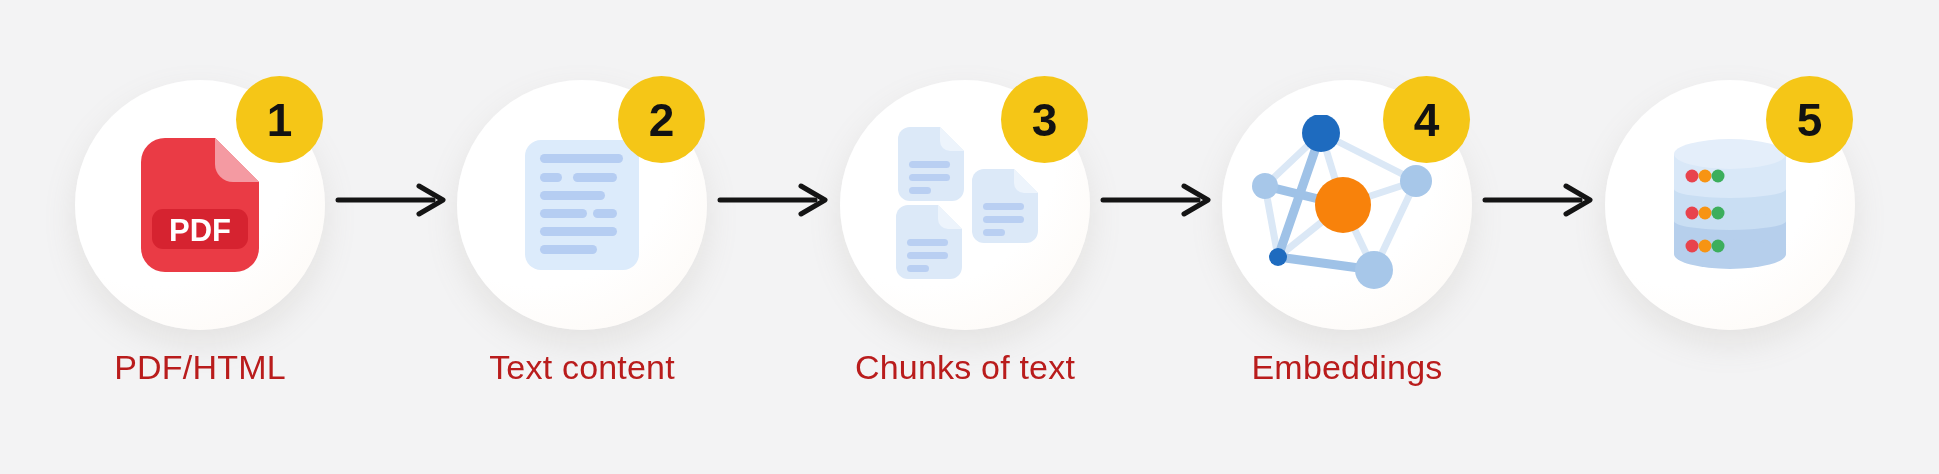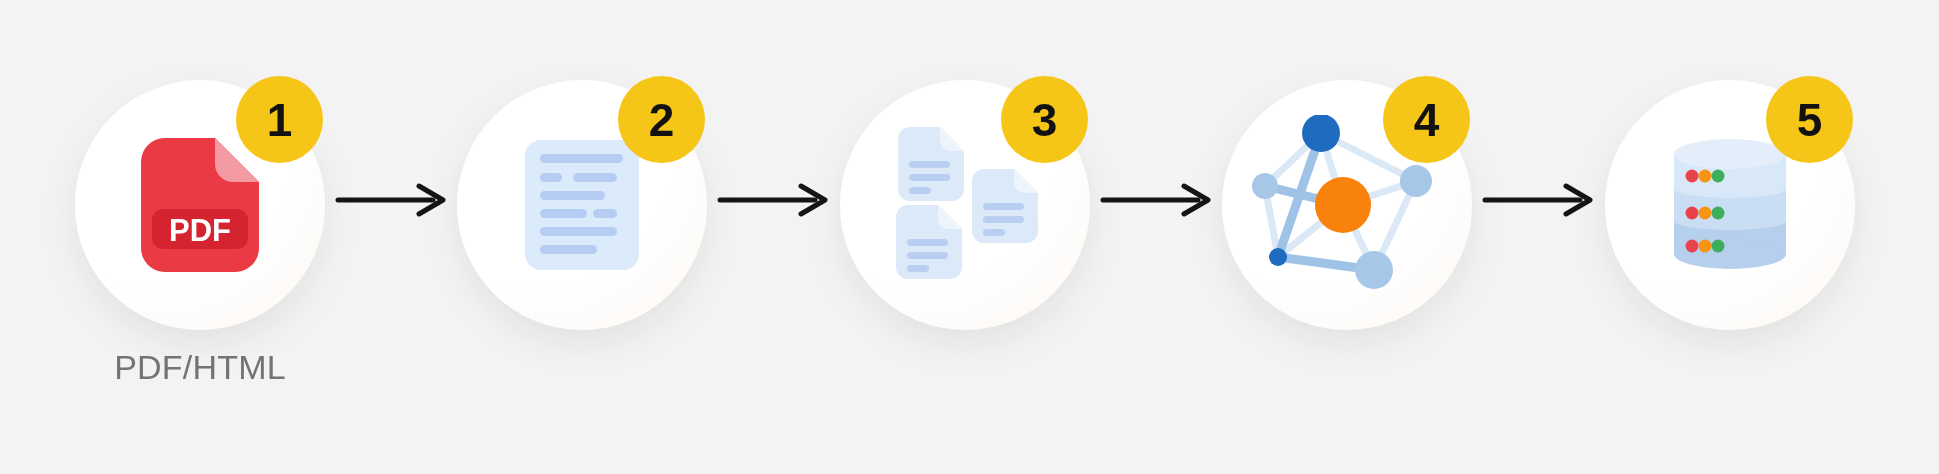--- a/index.html
+++ b/index.html
@@ -48,21 +48,21 @@
   }
   .step-label{
     position:absolute;
     top:268px;
     left:50%;
     transform:translateX(-50%);
     white-space:nowrap;
     font-size:34px;
     font-weight:500;
     letter-spacing:0.2px;
-    color:#737373;
+    color:#b91c1c;
   }
   .arrow{
     position:absolute;
     top:182px;
     width:112px;
     height:36px;
   }
   
   .step1{left:75px;}  .step2{left:457px;}  .step3{left:840px;}
   .step4{left:1222px;} .step5{left:1605px;}
@@ -96,20 +96,21 @@
           <rect x="48" y="33" width="44" height="9" rx="4.5"></rect>
           <rect x="15" y="51" width="65" height="9" rx="4.5"></rect>
           <rect x="15" y="69" width="47" height="9" rx="4.5"></rect>
           <rect x="68" y="69" width="24" height="9" rx="4.5"></rect>
           <rect x="15" y="87" width="77" height="9" rx="4.5"></rect>
           <rect x="15" y="105" width="57" height="9" rx="4.5"></rect>
         </g>
       </svg>
       <div class="badge">2</div>
     </div>
+    <div class="step-label">Text content</div>
   </div>
 
   <div class="step step3">
     <div class="circle">
       <svg width="150" height="160" viewBox="0 0 150 160">
         <defs>
           <g id="minidoc">
             <path d="M12 0 H42 L66 24 V62 a12 12 0 0 1 -12 12 H12 A12 12 0 0 1 0 62 V12 A12 12 0 0 1 12 0 Z" fill="#dce9f8"></path>
             <path d="M42 0 L66 24 H52 A10 10 0 0 1 42 14 Z" fill="#edf4fc"></path>
             <g fill="#b9cff2">
@@ -118,20 +119,21 @@
               <rect x="11" y="60" width="22" height="7" rx="3.5"></rect>
             </g>
           </g>
         </defs>
         <use href="#minidoc" x="8" y="2"></use>
         <use href="#minidoc" x="82" y="44"></use>
         <use href="#minidoc" x="6" y="80"></use>
       </svg>
       <div class="badge">3</div>
     </div>
+    <div class="step-label">Chunks of text</div>
   </div>
 
   <div class="step step4">
     <div class="circle">
       <svg width="190" height="180" viewBox="0 0 190 180">
         <g stroke="#dbe8f6" stroke-width="7" stroke-linecap="round">
           <line x1="69" y1="18" x2="13" y2="71"></line>
           <line x1="69" y1="18" x2="164" y2="66"></line>
           <line x1="69" y1="18" x2="91" y2="90"></line>
           <line x1="13" y1="71" x2="26" y2="142"></line>
@@ -147,20 +149,21 @@
         </g>
         <circle cx="69" cy="18" r="19" fill="#1e6bbf"></circle>
         <circle cx="13" cy="71" r="13" fill="#a7c7e9"></circle>
         <circle cx="164" cy="66" r="16" fill="#a7c7e9"></circle>
         <circle cx="26" cy="142" r="9" fill="#1e6bbf"></circle>
         <circle cx="122" cy="155" r="19" fill="#a7c7e9"></circle>
         <circle cx="91" cy="90" r="28" fill="#f8820b"></circle>
       </svg>
       <div class="badge">4</div>
     </div>
+    <div class="step-label">Embeddings</div>
   </div>
 
   <div class="step step5">
     <div class="circle">
       <svg width="116" height="132" viewBox="0 0 116 132">
         <rect x="2" y="80" width="112" height="35" fill="#b6cfec"></rect>
         <ellipse cx="58" cy="115" rx="56" ry="15" fill="#b6cfec"></ellipse>
         <rect x="2" y="48" width="112" height="34" fill="#c9def3"></rect>
         <ellipse cx="58" cy="82" rx="56" ry="9" fill="#c9def3"></ellipse>
         <rect x="2" y="15" width="112" height="35" fill="#d9e8f8"></rect>

